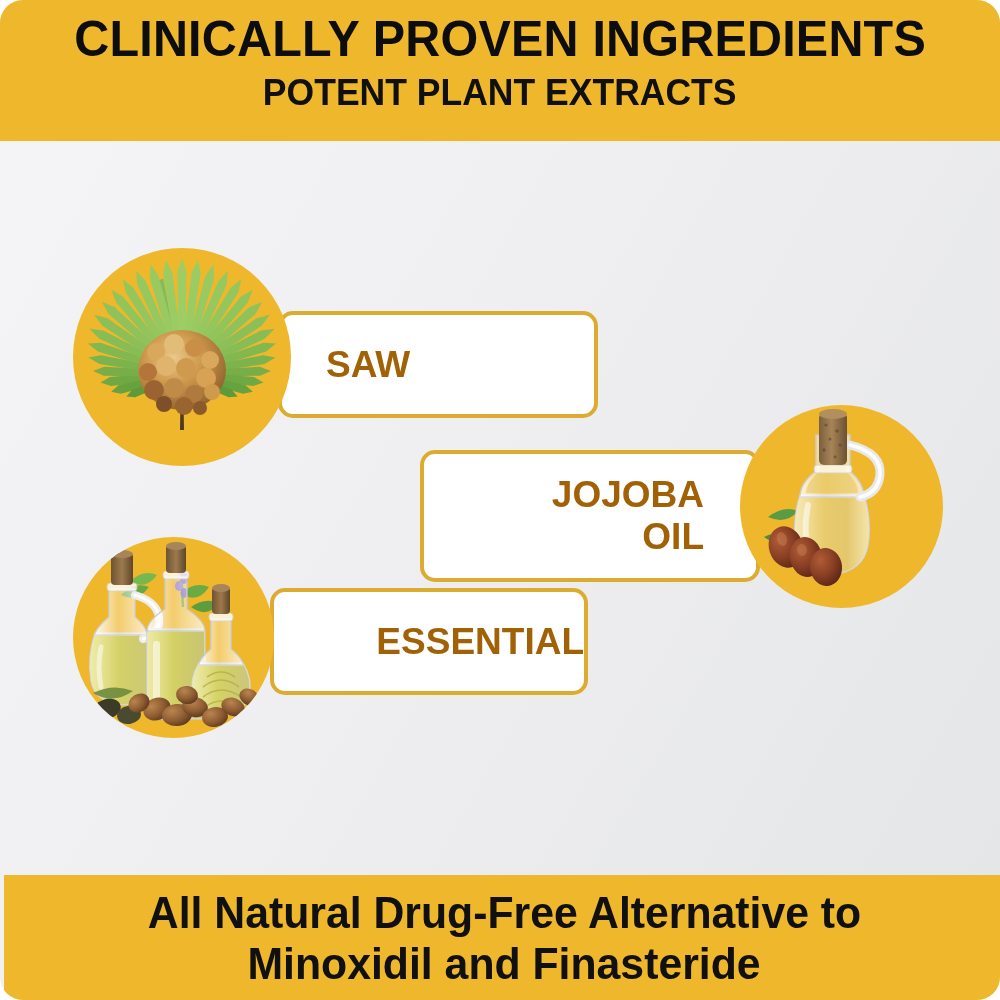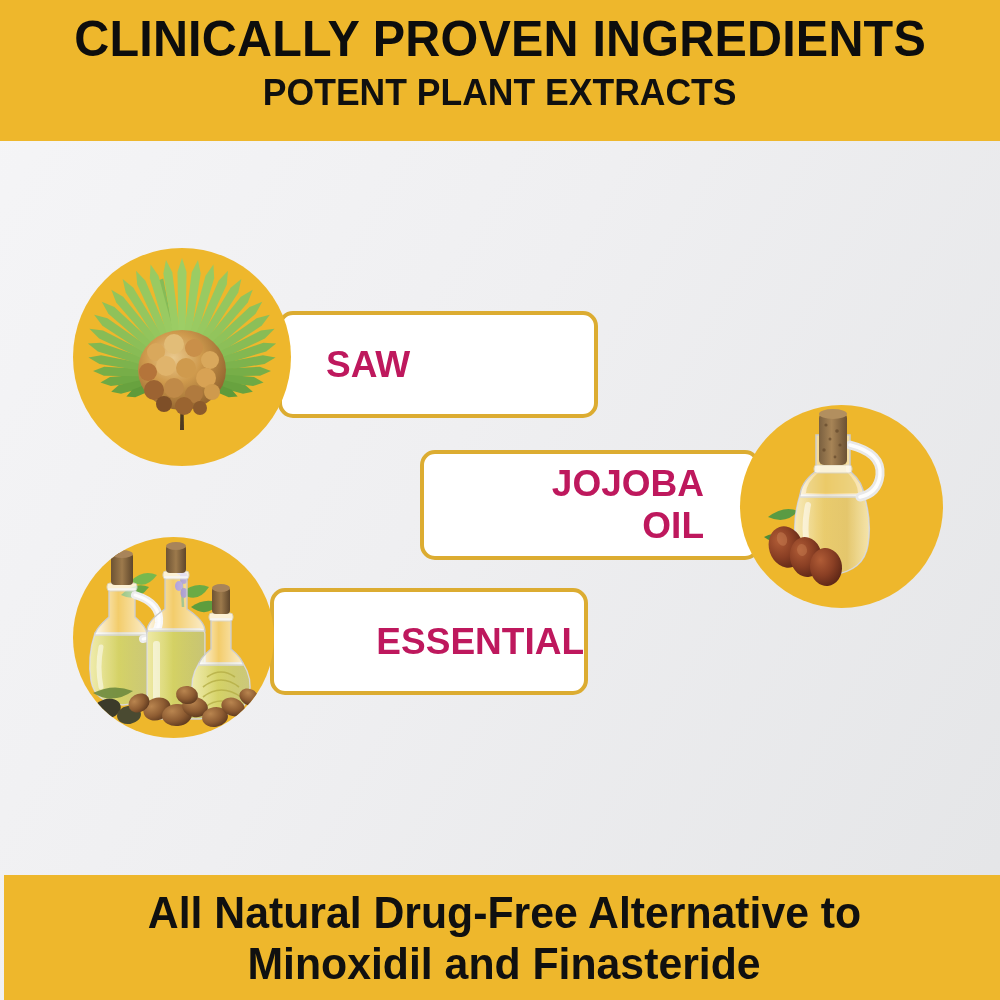--- a/index.html
+++ b/index.html
@@ -12,20 +12,21 @@
     font-family: "Liberation Sans", sans-serif;
     background: #ffffff;
     overflow: hidden;
   }
   #poster {
     position: relative;
     width: 1000px;
     height: 1000px;
     background: linear-gradient(120deg, #f5f5f7 0%, #efeff1 45%, #e4e5e7 100%);
     overflow: hidden;
+    border-radius: 23px;
   }
 
   
   .header-band {
     position: absolute;
     left: 0;
     top: 0;
     width: 1000px;
     height: 141px;
     background: #eeb72c;
@@ -101,32 +102,32 @@
     box-sizing: border-box;
     display: flex;
     flex-direction: column;
     justify-content: center;
   }
   .label-plate .line {
     font-family: "Liberation Sans", sans-serif;
     font-weight: bold;
     font-size: 37px;
     line-height: 42px;
-    color: #be185d;
+    color: #a16207;
     white-space: nowrap;
   }
 
   #plate-saw-palmetto {
     left: 278px; top: 311px; width: 320px; height: 107px;
     padding-left: 44px;
     align-items: flex-start;
     z-index: 3;
   }
   #plate-jojoba {
-    left: 420px; top: 450px; width: 340px; height: 110px;
+    left: 420px; top: 450px; width: 340px; height: 132px;
     padding-right: 52px;
     align-items: flex-end;
     text-align: right;
     z-index: 1;
   }
   #plate-efa {
     left: 270px; top: 588px; width: 318px; height: 107px;
     padding-left: 42px;
     align-items: flex-end;
     z-index: 3;

